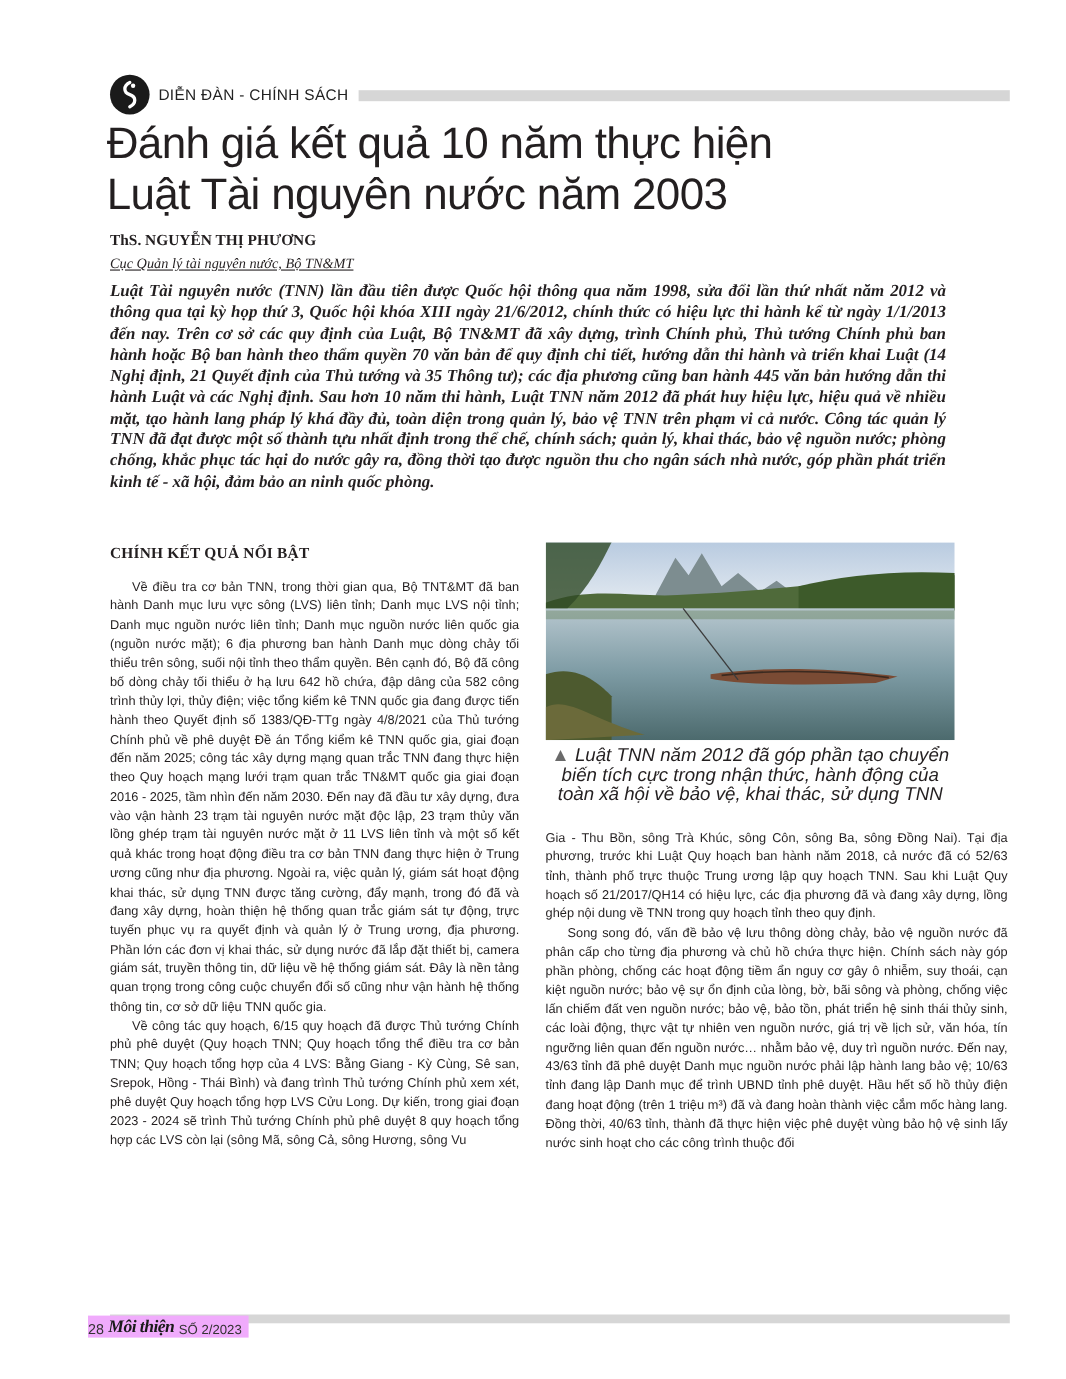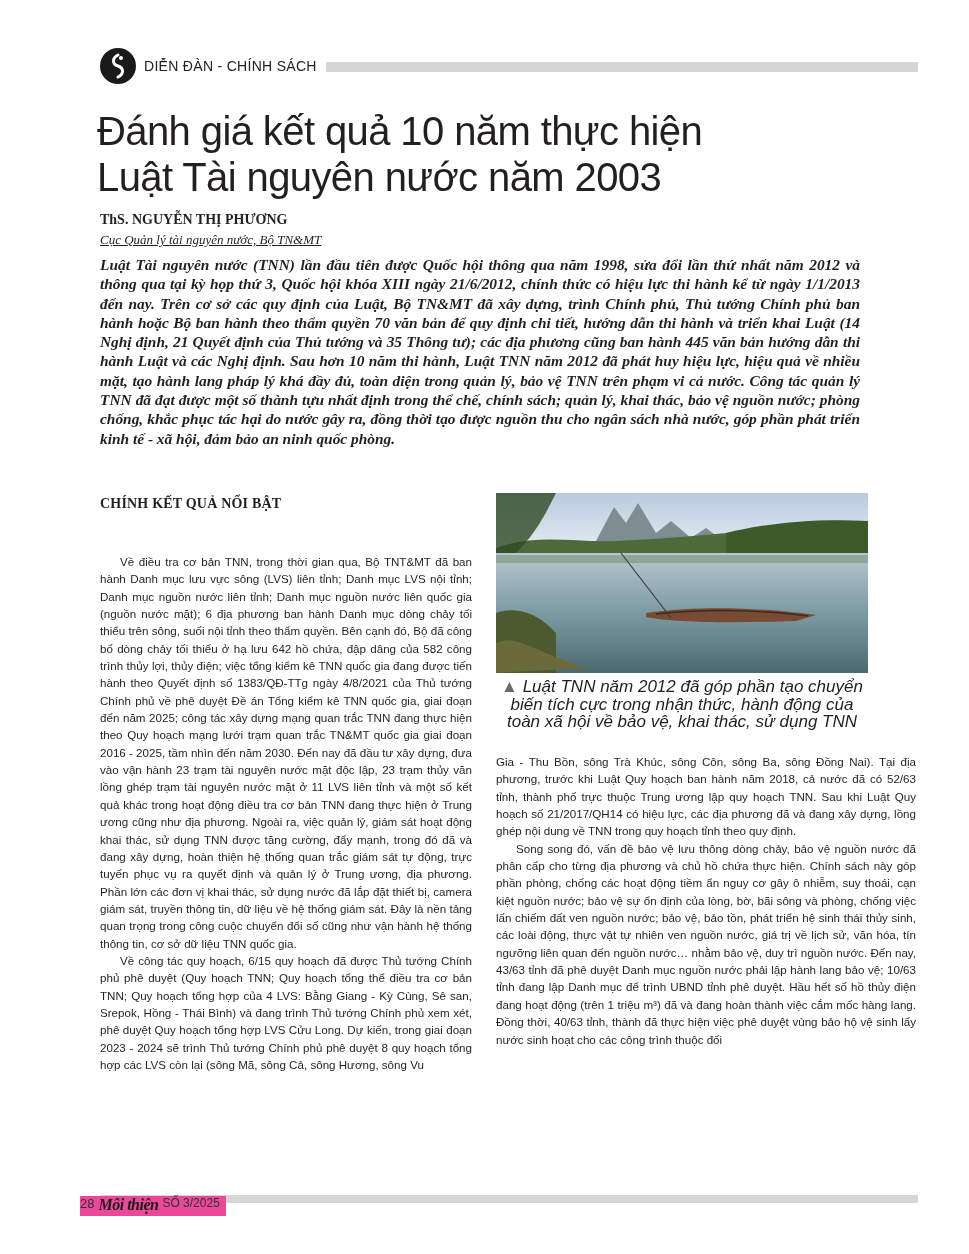--- a/index.html
+++ b/index.html
@@ -1,20 +1,20 @@
 <!DOCTYPE html>
 <html><head>
 <meta charset="utf-8">
 <style>
   html, body { margin: 0; padding: 0; }
   body {
     width: 969px; height: 1254px; background: #ffffff; position: relative; overflow: hidden;
     font-family: "Liberation Serif", serif; color: #231f20;
   }
-  .header-bar { position: absolute; left: 100px; top: 48px; width: 818px; height: 36px; }
+  .header-bar { position: absolute; left: 100px; top: 68px; width: 818px; height: 36px; }
   .header-logo {
     position: absolute; left: 0; top: 0; width: 36px; height: 36px; border-radius: 50%;
     background: #1a1a1a; display: flex; align-items: center; justify-content: center;
   }
   .header-label {
     position: absolute; left: 44px; top: 10px; font-family: "Liberation Sans", sans-serif;
     font-size: 14px; letter-spacing: 0.3px; color: #222; white-space: nowrap;
   }
   .header-rule { position: absolute; left: 226px; top: 14px; width: 592px; height: 10px; background: #d6d6d6; }
   .title {
@@ -31,32 +31,32 @@
   }
   .section-head {
     position: absolute; left: 100px; top: 496px; font-size: 14px; font-weight: bold; letter-spacing: 0.2px;
   }
   .col {
     position: absolute; font-family: "Liberation Sans", sans-serif; font-size: 11.6px; line-height: 17.35px;
     text-align: justify; color: #231f20;
   }
   .col p { margin: 0; text-indent: 20px; }
   .col p.noindent { text-indent: 0; }
-  .col-left { left: 100px; top: 525px; width: 372px; margin-top: 28px; }
+  .col-left { left: 100px; top: 525px; width: 372px; }
   .col-right-top { left: 496px; top: 753px; width: 420px; }
   .photo {
     position: absolute; left: 496px; top: 493px; width: 372px; height: 180px; overflow: hidden;
   }
   .caption {
     position: absolute; left: 496px; top: 678px; width: 372px; font-family: "Liberation Sans", sans-serif;
     font-size: 17px; line-height: 17.5px; font-style: italic; color: #231f20; text-align: center;
   }
   .caption-tri { color: #6a6a6a; font-style: normal; }
   .footer-rule { position: absolute; left: 100px; top: 1195px; width: 818px; height: 8px; background: #d6d6d6; }
-  .footer { position: absolute; left: 80px; top: 1196px; height: 20px; display: flex; align-items: flex-start; gap: 4px; background: #ec4899; padding-right: 6px; }
+  .footer { position: absolute; left: 80px; top: 1196px; height: 20px; display: flex; align-items: flex-end; gap: 4px; background: #f0abfc; padding-right: 6px; }
   .page-num { font-family: "Liberation Sans", sans-serif; font-size: 13px; color: #333; }
   .mag-name { font-family: "Liberation Serif", serif; font-size: 16px; font-weight: bold; font-style: italic; color: #1a1a1a; letter-spacing: -0.5px; }
   .issue { font-family: "Liberation Sans", sans-serif; font-size: 12px; color: #333; }
 </style>
 </head>
 <body>
 
 <div class="header-bar">
   <div class="header-logo">
     <svg width="28" height="28" viewBox="0 0 28 28">
@@ -120,14 +120,14 @@
 
 <div class="col col-right-top">
   <p class="noindent">Gia - Thu Bồn, sông Trà Khúc, sông Côn, sông Ba, sông Đồng Nai). Tại địa phương, trước khi Luật Quy hoạch ban hành năm 2018, cả nước đã có 52/63 tỉnh, thành phố trực thuộc Trung ương lập quy hoạch TNN. Sau khi Luật Quy hoạch số 21/2017/QH14 có hiệu lực, các địa phương đã và đang xây dựng, lồng ghép nội dung về TNN trong quy hoạch tỉnh theo quy định.</p>
   <p>Song song đó, vấn đề bảo vệ lưu thông dòng chảy, bảo vệ nguồn nước đã phân cấp cho từng địa phương và chủ hồ chứa thực hiện. Chính sách này góp phần phòng, chống các hoạt động tiềm ẩn nguy cơ gây ô nhiễm, suy thoái, cạn kiệt nguồn nước; bảo vệ sự ổn định của lòng, bờ, bãi sông và phòng, chống việc lấn chiếm đất ven nguồn nước; bảo vệ, bảo tồn, phát triển hệ sinh thái thủy sinh, các loài động, thực vật tự nhiên ven nguồn nước, giá trị về lịch sử, văn hóa, tín ngưỡng liên quan đến nguồn nước… nhằm bảo vệ, duy trì nguồn nước. Đến nay, 43/63 tỉnh đã phê duyệt Danh mục nguồn nước phải lập hành lang bảo vệ; 10/63 tỉnh đang lập Danh mục để trình UBND tỉnh phê duyệt. Hầu hết số hồ thủy điện đang hoạt động (trên 1 triệu m³) đã và đang hoàn thành việc cắm mốc hàng lang. Đồng thời, 40/63 tỉnh, thành đã thực hiện việc phê duyệt vùng bảo hộ vệ sinh lấy nước sinh hoạt cho các công trình thuộc đối</p>
 </div>
 
 <div class="footer-rule"></div>
 <div class="footer">
   <span class="page-num">28</span>
   <span class="mag-name">Môi thiện</span>
-  <span class="issue">SỐ 3/2025</span>
+  <span class="issue">SỐ 2/2023</span>
 </div>
 
 </body></html>

